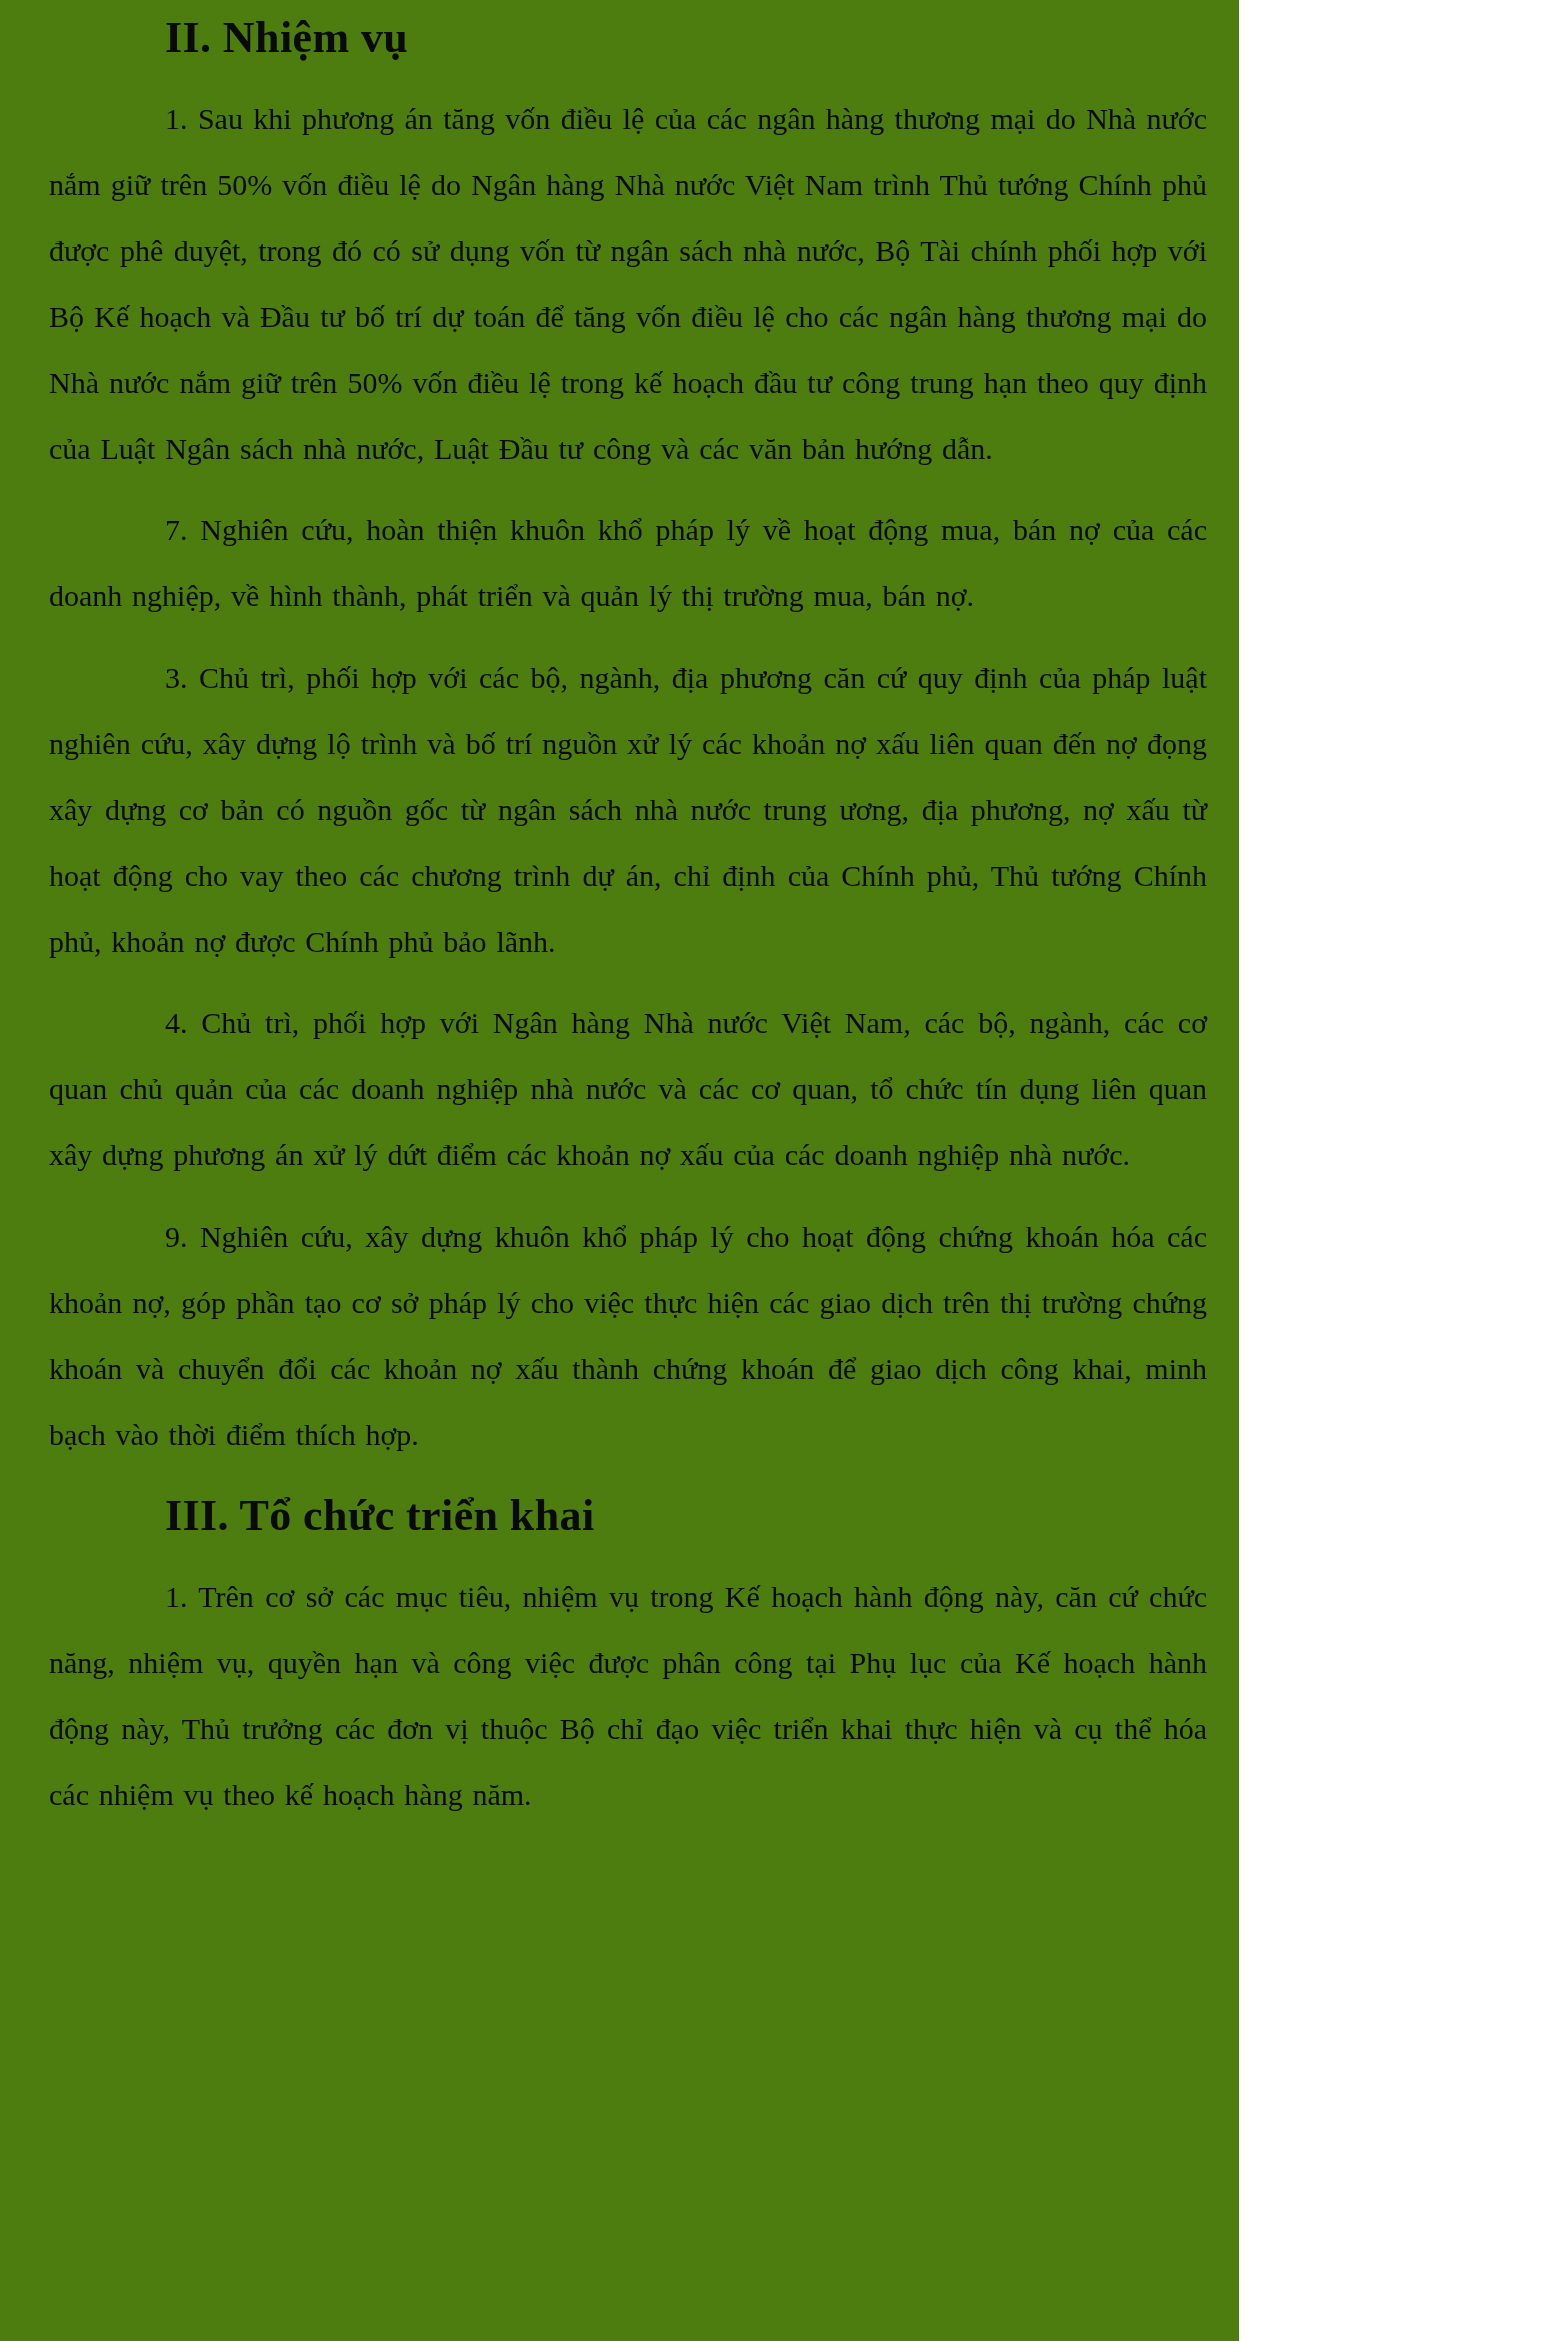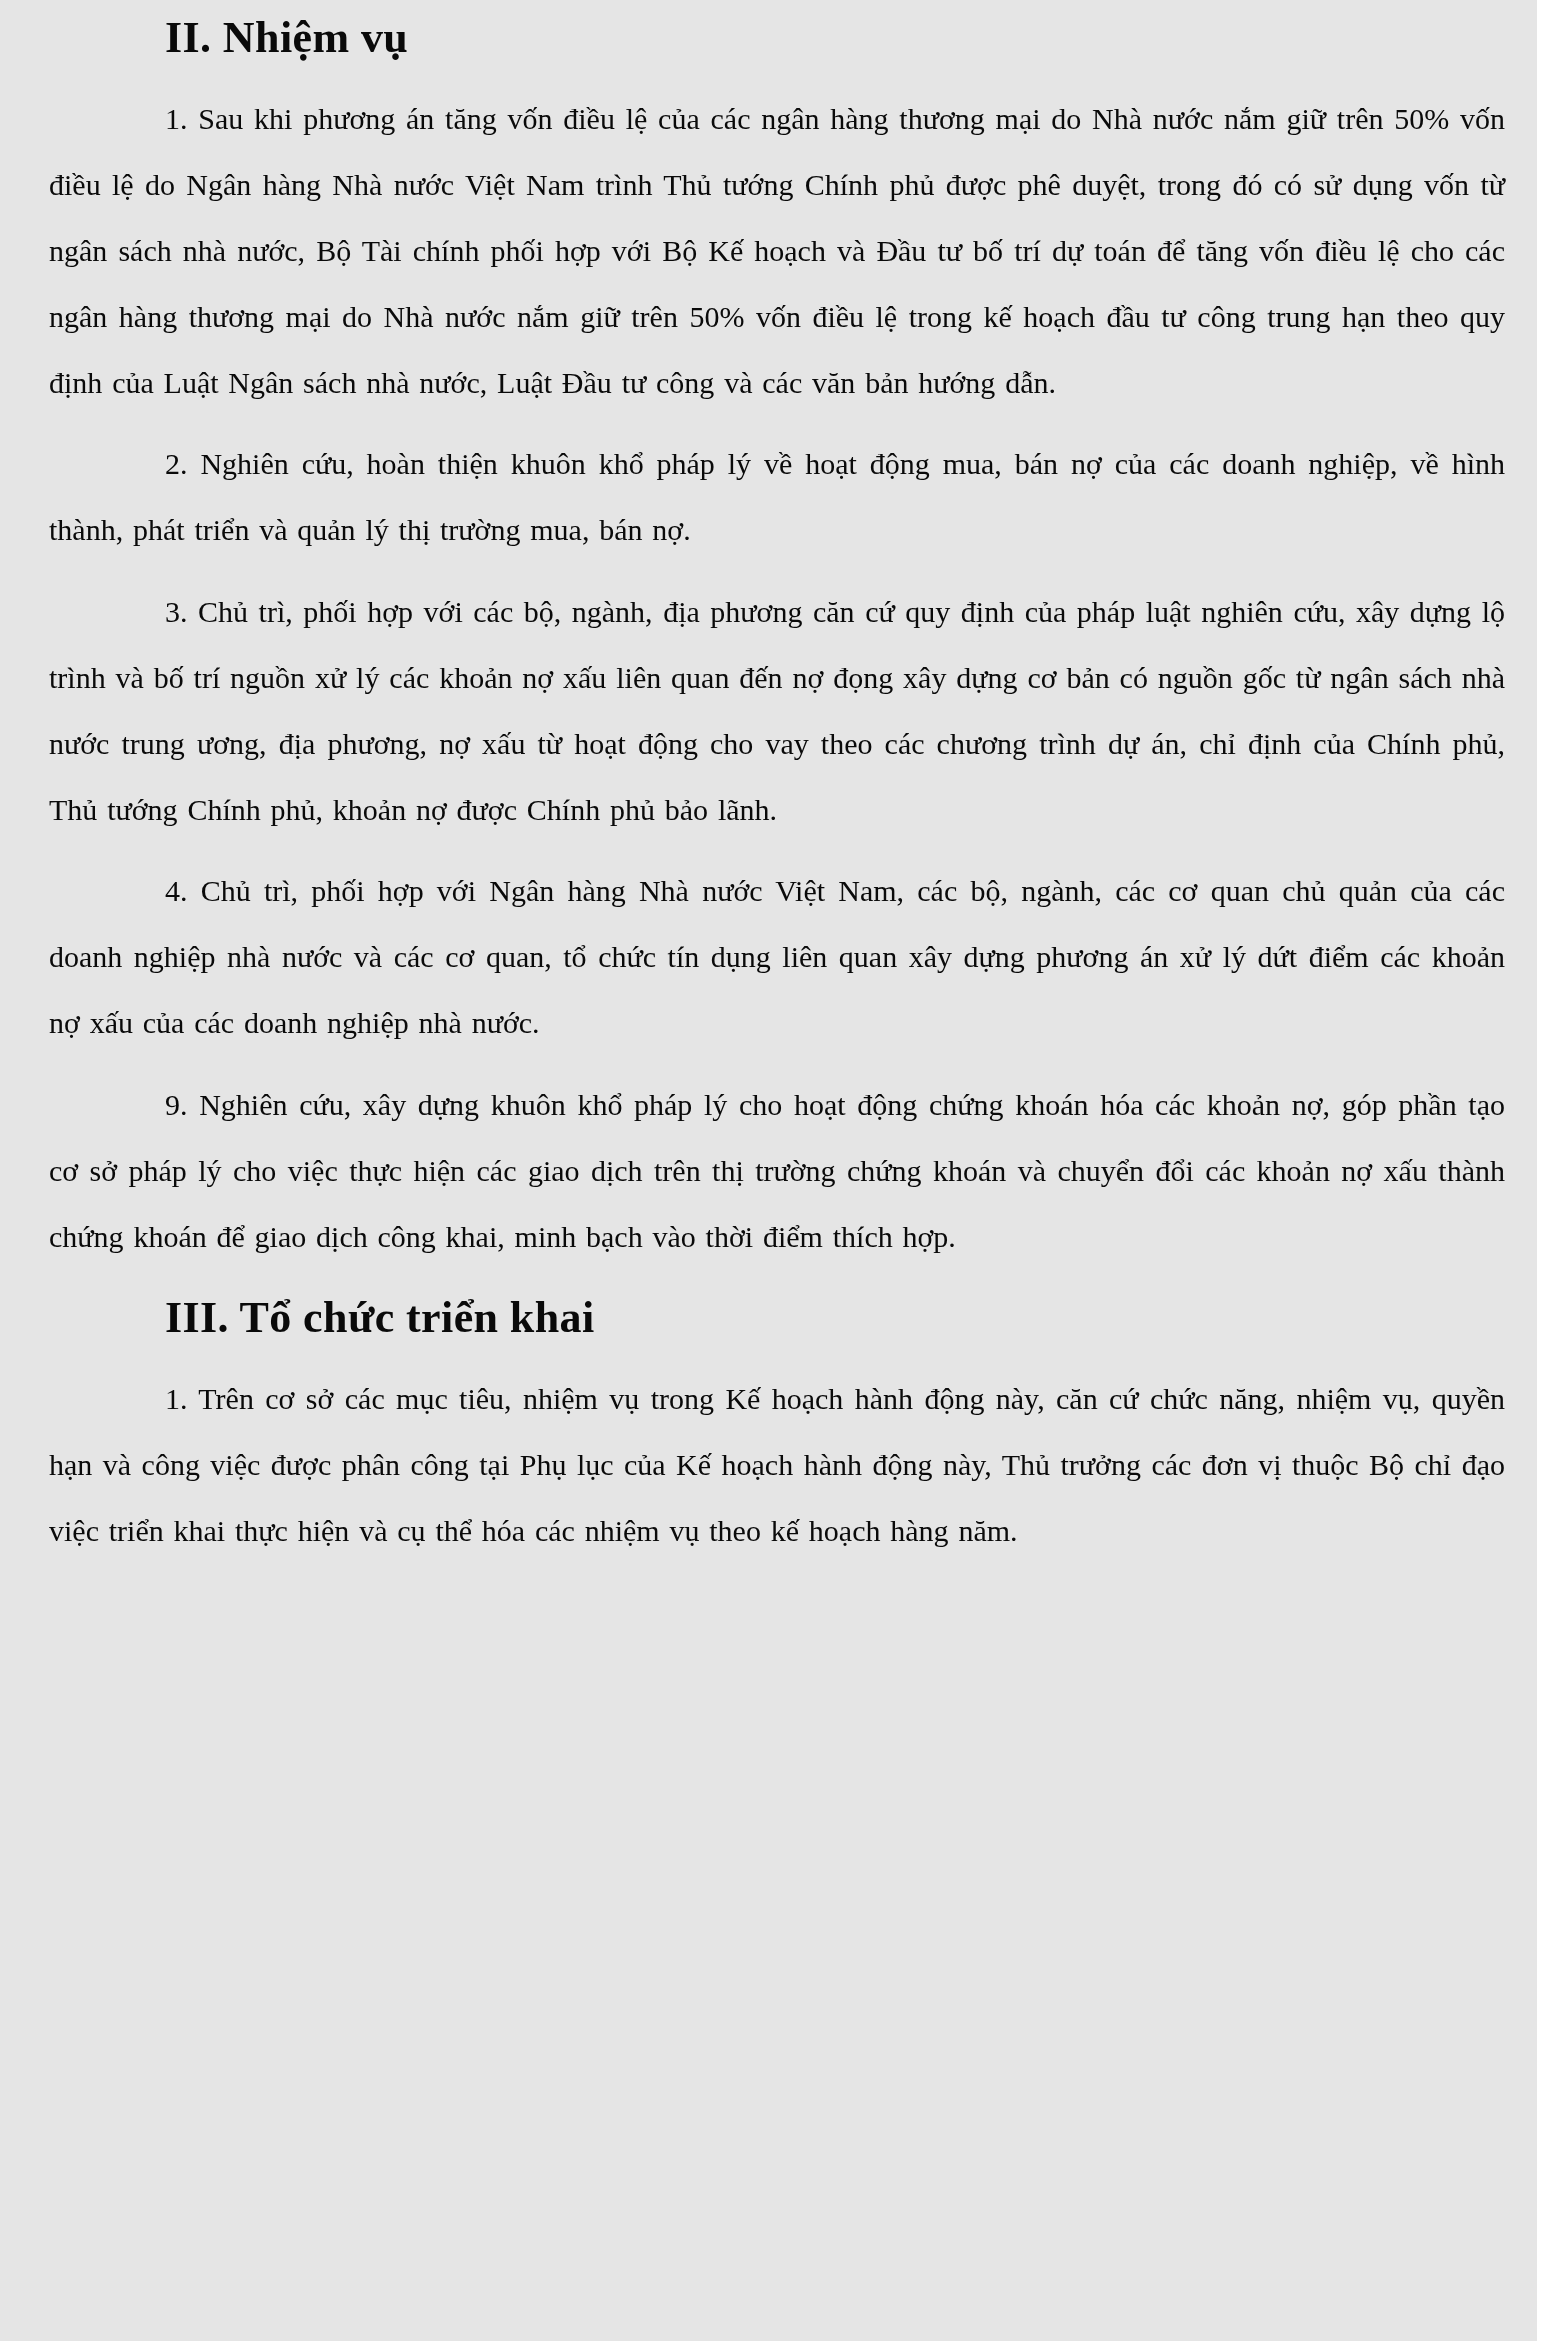--- a/index.html
+++ b/index.html
@@ -9,23 +9,23 @@
   }
   body {
     width: 1563px;
     height: 2342px;
     font-family: "Liberation Serif", "DejaVu Serif", serif;
     color: #0a0a0a;
     overflow: hidden;
   }
   .page {
     position: relative;
-    width: 1537px;
+    width: 1239px;
     height: 2342px;
-    background: #e5e5e5;
+    background: #4d7c0f;
     overflow: hidden;
     box-sizing: border-box;
     padding: 4.6px 32px 0 49px;
   }
   .doc-heading {
     font-size: 44px;
     line-height: 66px;
     font-weight: bold;
     margin: 0 0 15.4px 116px;
     white-space: nowrap;
@@ -58,21 +58,21 @@
 </style>
 </head>
 <body>
 
 <div class="page">
 
   <div class="doc-heading">II. Nhiệm vụ</div>
 
   <div class="doc-paragraph">1. Sau khi phương án tăng vốn điều lệ của các ngân hàng thương mại do Nhà nước nắm giữ trên 50% vốn điều lệ do Ngân hàng Nhà nước Việt Nam trình Thủ tướng Chính phủ được phê duyệt, trong đó có sử dụng vốn từ ngân sách nhà nước, Bộ Tài chính phối hợp với Bộ Kế hoạch và Đầu tư bố trí dự toán để tăng vốn điều lệ cho các ngân hàng thương mại do Nhà nước nắm giữ trên 50% vốn điều lệ trong kế hoạch đầu tư công trung hạn theo quy định của Luật Ngân sách nhà nước, Luật Đầu tư công và các văn bản hướng dẫn.</div>
 
-  <div class="doc-paragraph">2. Nghiên cứu, hoàn thiện khuôn khổ pháp lý về hoạt động mua, bán nợ của các doanh nghiệp, về hình thành, phát triển và quản lý thị trường mua, bán nợ.</div>
+  <div class="doc-paragraph">7. Nghiên cứu, hoàn thiện khuôn khổ pháp lý về hoạt động mua, bán nợ của các doanh nghiệp, về hình thành, phát triển và quản lý thị trường mua, bán nợ.</div>
 
   <div class="doc-paragraph">3. Chủ trì, phối hợp với các bộ, ngành, địa phương căn cứ quy định của pháp luật nghiên cứu, xây dựng lộ trình và bố trí nguồn xử lý các khoản nợ xấu liên quan đến nợ đọng xây dựng cơ bản có nguồn gốc từ ngân sách nhà nước trung ương, địa phương, nợ xấu từ hoạt động cho vay theo các chương trình dự án, chỉ định của Chính phủ, Thủ tướng Chính phủ, khoản nợ được Chính phủ bảo lãnh.</div>
 
   <div class="doc-paragraph">4. Chủ trì, phối hợp với Ngân hàng Nhà nước Việt Nam, các bộ, ngành, các cơ quan chủ quản của các doanh nghiệp nhà nước và các cơ quan, tổ chức tín dụng liên quan xây dựng phương án xử lý dứt điểm các khoản nợ xấu của các doanh nghiệp nhà nước.</div>
 
   <div class="doc-paragraph">9. Nghiên cứu, xây dựng khuôn khổ pháp lý cho hoạt động chứng khoán hóa các khoản nợ, góp phần tạo cơ sở pháp lý cho việc thực hiện các giao dịch trên thị trường chứng khoán và chuyển đổi các khoản nợ xấu thành chứng khoán để giao dịch công khai, minh bạch vào thời điểm thích hợp.</div>
 
 
   <div class="doc-heading">III. Tổ chức triển khai</div>
 

